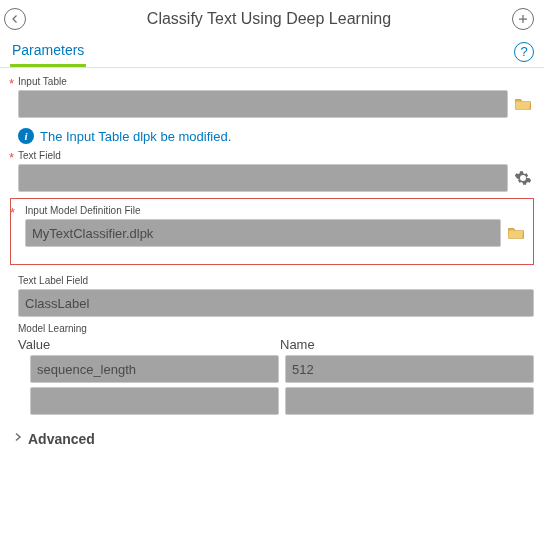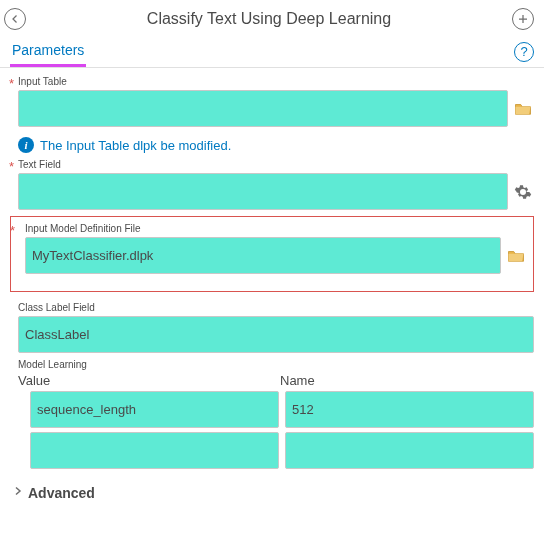--- a/index.html
+++ b/index.html
@@ -8,31 +8,31 @@
 
 .titlebar { display: flex; align-items: center; padding: 8px 10px 6px 4px; }
 .titlebar .back { width: 22px; height: 22px; border: 1.5px solid #6e6e6e; border-radius: 50%; display: flex; align-items: center; justify-content: center; cursor: pointer; }
 .titlebar .back svg { width: 12px; height: 12px; }
 .titlebar .title { flex: 1; text-align: center; font-size: 16px; color: #4a4a4a; }
 .titlebar .add { width: 22px; height: 22px; border: 1.5px solid #6e6e6e; border-radius: 50%; display: flex; align-items: center; justify-content: center; cursor: pointer; }
 .titlebar .add svg { width: 12px; height: 12px; }
 
 .tabs { display: flex; align-items: center; padding: 0 10px; border-bottom: 1px solid #e0e0e0; height: 32px; }
 .tab { padding: 6px 2px; margin-right: 18px; font-size: 14px; color: #5a5a5a; cursor: pointer; }
-.tab.active { color: #0079c1; border-bottom: 3px solid #d946ef; font-weight: 400; }
+.tab.active { color: #0079c1; border-bottom: 3px solid #84cc16; font-weight: 400; }
 .help { margin-left: auto; width: 20px; height: 20px; border: 1.5px solid #0079c1; border-radius: 50%; color: #0079c1; display: flex; align-items: center; justify-content: center; font-size: 13px; cursor: pointer; }
 
 .body { padding: 8px 10px; }
 
 .field { margin-bottom: 6px; position: relative; }
 .field-label { font-size: 10px; color: #4a4a4a; margin-bottom: 3px; display: block; padding-left: 8px; }
 .req { position: relative; }
 .req::before { content: "*"; color: #d9534f; position: absolute; left: -1px; top: 0; font-size: 13px; }
 .input-row { display: flex; align-items: center; gap: 4px; padding-left: 8px; }
-.text-input { flex: 1; height: 37px; border: 1px solid #c8c8c8; border-radius: 2px; padding: 0 6px; font-size: 13px; color: #4a4a4a; background: #5eead4; }
+.text-input { flex: 1; height: 28px; border: 1px solid #c8c8c8; border-radius: 2px; padding: 0 6px; font-size: 13px; color: #4a4a4a; background: #a3a3a3; }
 .icon-btn { width: 22px; height: 22px; display: flex; align-items: center; justify-content: center; cursor: pointer; }
 
 .info-row { display: flex; align-items: center; gap: 6px; padding: 4px 0 6px 8px; color: #0079c1; font-size: 13px; }
 .info-row .info-icon { width: 16px; height: 16px; border-radius: 50%; background: #0079c1; color: #fff; display: flex; align-items: center; justify-content: center; font-size: 11px; font-weight: bold; font-style: italic; font-family: Georgia, serif; }
 
 .group-outlined { border: 1px solid #d9534f; padding: 6px 6px 10px 6px; margin: 4px 0 10px 0; position: relative; }
 .group-outlined .req::before { left: -7px; }
 
 .args-hdr { display: flex; padding-left: 8px; margin-bottom: 3px; }
 .args-hdr .col { flex: 1; font-size: 13px; color: #4a4a4a; }
@@ -113,21 +113,21 @@
             <svg viewBox="0 0 24 24">
                 <path fill="#e8b44a" stroke="#c79028" stroke-width="1" d="M2 6h7l2 3h11v10H2z"></path>
                 <path fill="#f2cd7a" d="M2 9h20l-2 10H2z"></path>
               </svg>
           </div>
         </div>
       </div>
     </div>
 
     <div class="field">
-      <span class="field-label">Class Label Field</span>
+      <span class="field-label">Text Label Field</span>
       <div class="input-row">
         <input class="text-input" value="ClassLabel" style="">
       </div>
     </div>
 
     <div class="field">
       <span class="field-label">Model Learning</span>
       <div class="args-hdr">
         <div class="col">Value</div>
         <div class="col">Name</div>

